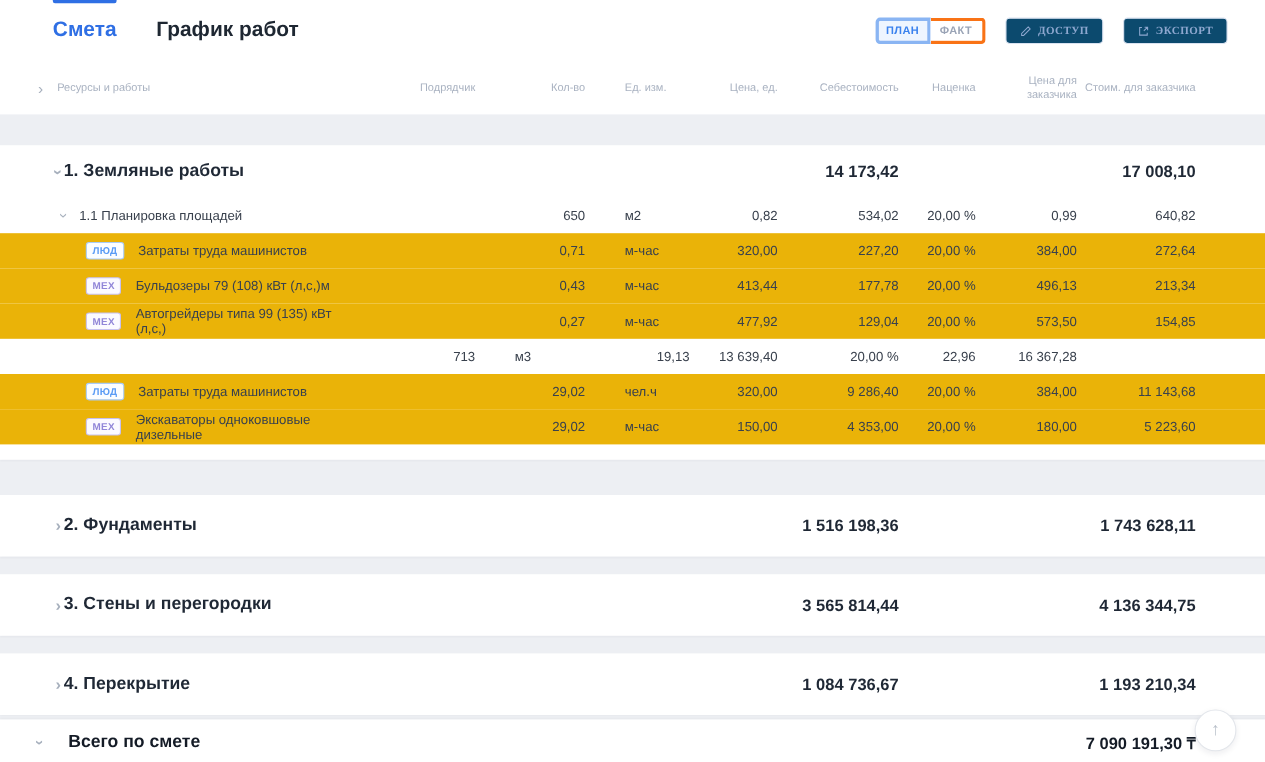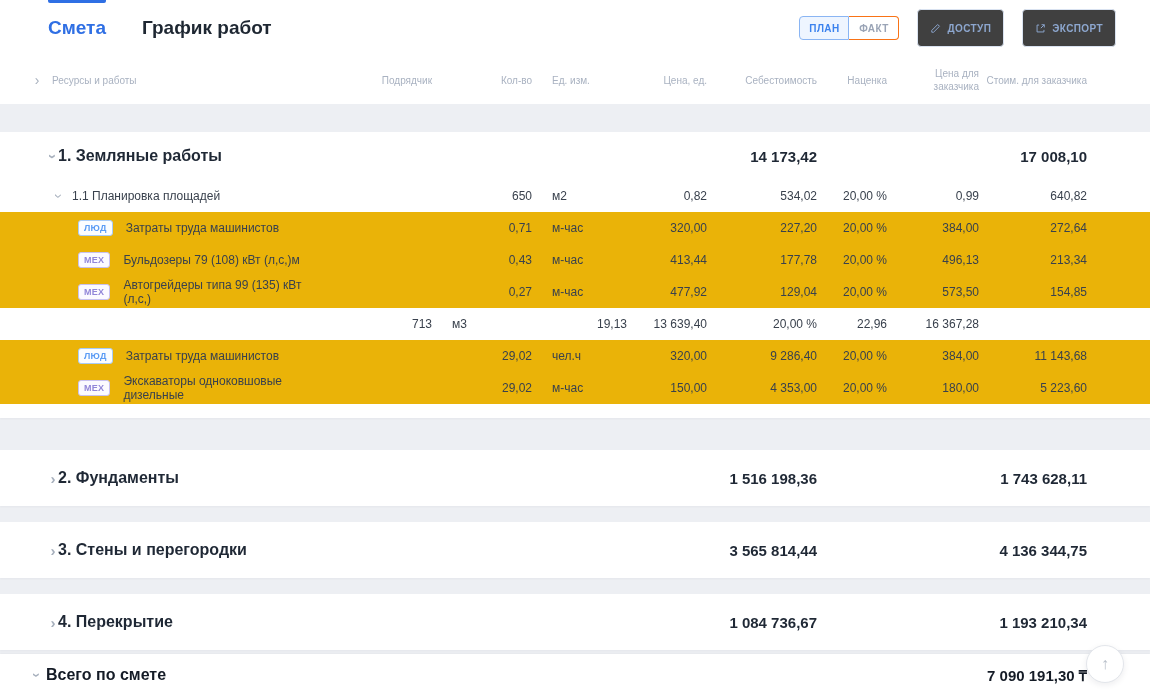--- a/index.html
+++ b/index.html
@@ -7,31 +7,31 @@
   body{background:#edeff3;font-family:"Liberation Sans",sans-serif;position:relative;overflow:hidden}
 
   .white-top{background:#fff}
   .topbar{height:56px;display:flex;align-items:center;justify-content:space-between;padding:0 34px 0 48px}
   .tabs{display:flex;gap:36px;height:100%}
   .tab{display:flex;align-items:center;height:100%;font-size:19px;font-weight:600;color:#1e2732;cursor:pointer;position:relative}
   .tab.active{color:#2f6fe4}
   .tab.active::before{content:"";position:absolute;top:0;left:0;right:0;height:3px;background:#2f6fe4;border-radius:0 0 2px 2px}
   .controls{display:flex;align-items:center;gap:18px}
   .seg{display:flex}
-  .seg-btn{height:24px;min-width:50px;padding:0 0;font-size:10px;font-weight:700;letter-spacing:.4px;border:1px solid #f97316;background:#fff;color:#9aa4b6;cursor:pointer;font-family:inherit}
+  .seg-btn{height:24px;min-width:50px;padding:0 0;font-size:10px;font-weight:700;letter-spacing:.4px;border:3px solid #f97316;background:#fff;color:#9aa4b6;cursor:pointer;font-family:inherit}
   .seg-btn.active{background:#eef5ff;border-color:#8ab5f3;color:#3b82ee;border-radius:4px 0 0 4px}
   .seg-btn.right{border-radius:0 4px 4px 0;border-left:none}
-  .ghost{height:38px;display:flex;align-items:center;gap:6px;padding:0 12px;font-size:10px;font-weight:700;letter-spacing:.4px;border:1px solid #d9e2f0;border-radius:4px;background:#404040;color:#8da7cf;cursor:pointer;font-family:Liberation Sans, sans-serif}
+  .ghost{height:24px;display:flex;align-items:center;gap:6px;padding:0 12px;font-size:10px;font-weight:700;letter-spacing:.4px;border:1px solid #d9e2f0;border-radius:4px;background:#0c4a6e;color:#8da7cf;cursor:pointer;font-family:Liberation Serif, serif}
   .ghost svg{display:block}
 
   .grid{display:grid;grid-template-columns:300px 100px 100px 95px 80px 110px 70px 92px 108px;align-items:center;padding:0 63px 0 32px}
   .thead{height:48px}
   .th{font-size:10px;color:#a9b2c1;line-height:1.3}
   .r{text-align:right}
-  .unit{padding-left:20px}
+  .unit{padding-left:36px}
   .th.namecell{display:flex;align-items:center;gap:10px}
 
   .chev{color:#a7b0bd;font-size:14px;line-height:1;display:inline-block;width:10px;text-align:center}
   .chev.down{transform:rotate(90deg)}
 
   .card{background:#fff;box-shadow:0 1px 2px rgba(16,24,40,.04)}
   .card1{margin:28px 0 32px;padding-bottom:14px}
   .srow{height:48px}
   .srow .namecell{display:flex;align-items:center;gap:0;padding-left:16px;font-size:16px;font-weight:700;color:#1f2835}
   .srow .chev{font-size:15px}
@@ -44,21 +44,21 @@
   .res .namecell{padding-left:46px;gap:13px}
   .badge{font-size:9px;font-weight:700;letter-spacing:.3px;padding:2px 5px;border-radius:3px;border:1px solid;line-height:1.2}
   .badge.lud{color:#5b9cf5;border-color:#a9ccf8;background:#fbfdff}
   .badge.mech{color:#9186d8;border-color:#c8c1ef;background:#fbfaff}
 
   .card.small{margin-bottom:16px}
   .card.small .srow{height:56px}
   .card.c4{margin-bottom:4px}
 
   .totalbar{height:42px;background:#fff;display:flex;align-items:center;justify-content:space-between;padding:0 63px 0 32px;box-shadow:0 -1px 2px rgba(16,24,40,.03)}
-  .total-title{display:flex;align-items:center;gap:4px;font-size:16px;font-weight:700;color:#141b26}
+  .total-title{display:flex;align-items:center;gap:20px;font-size:16px;font-weight:700;color:#141b26}
   .total-value{font-size:15px;font-weight:700;color:#141b26}
 
   .fab{position:absolute;right:26px;bottom:10px;width:38px;height:38px;border-radius:50%;background:#fff;border:1px solid #e3e6eb;box-shadow:0 2px 6px rgba(20,30,50,.08);display:flex;align-items:center;justify-content:center;color:#b9c0ca;font-size:16px;cursor:pointer}
 </style>
 </head>
 <body>
 
 <div class="white-top">
   <header class="topbar">
     <nav class="tabs">

